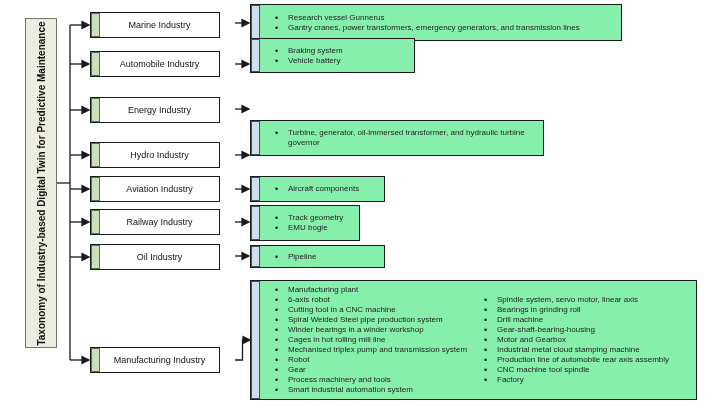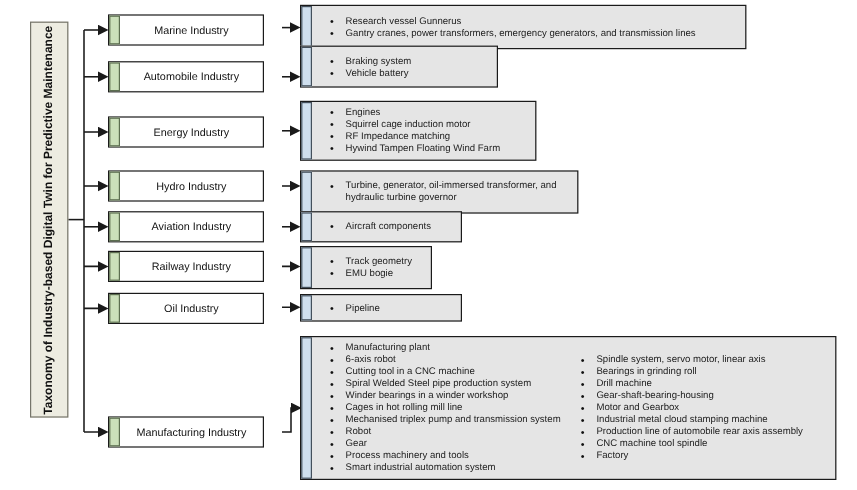--- a/index.html
+++ b/index.html
@@ -23,21 +23,21 @@
     background:#ffffff; border:1.6px solid #1a1a1a; box-sizing:border-box;
     display:flex; align-items:center; justify-content:center;
   }
   .ibox .strip {
     position:absolute; left:0; top:0; bottom:0; width:9px;
     background:#cbe0ba; border:1px solid #5c6e50; box-sizing:border-box;
   }
   .ibox .label { font-size:9px; color:#111; padding-left:9px; white-space:nowrap; }
   
   .dbox {
-    position:absolute; background:#e5e5e5; border:1.6px solid #1a1a1a;
+    position:absolute; background:#86efac; border:1.6px solid #1a1a1a;
     box-sizing:border-box;
   }
   .dbox .strip {
     position:absolute; left:0; top:0; bottom:0; width:9px;
     background:#cfdfee; border:1px solid #44505c; box-sizing:border-box;
   }
   .dbox .content {
     position:absolute; left:10px; right:2px; top:0; bottom:0;
     display:flex; align-items:center; overflow:hidden;
   }
@@ -140,32 +140,21 @@
   </div>
   <div class="dbox" style="left:250px; top:38px; width:165px; height:35px">
     <span class="strip"></span>
     <div class="content">
         <ul class="bullets">
           <li>Braking system</li>
           <li>Vehicle battery</li>
         </ul>
       </div>
   </div>
-  <div class="dbox" style="left:250px; top:84px; width:197px; height:50px">
-    <span class="strip"></span>
-    <div class="content">
-        <ul class="bullets">
-          <li>Engines</li>
-          <li>Squirrel cage induction motor</li>
-          <li>RF Impedance matching</li>
-          <li>Hywind Tampen Floating Wind Farm</li>
-        </ul>
-      </div>
-  </div>
-  <div class="dbox" style="left:250px; top:142px; width:232px; height:36px">
+  <div class="dbox" style="left:250px; top:120px; width:294px; height:36px">
     <span class="strip"></span>
     <div class="content">
         <ul class="bullets">
           <li>Turbine, generator, oil-immersed transformer, and hydraulic turbine governor</li>
         </ul>
       </div>
   </div>
   <div class="dbox" style="left:250px; top:176px; width:135px; height:26px">
     <span class="strip"></span>
     <div class="content">

